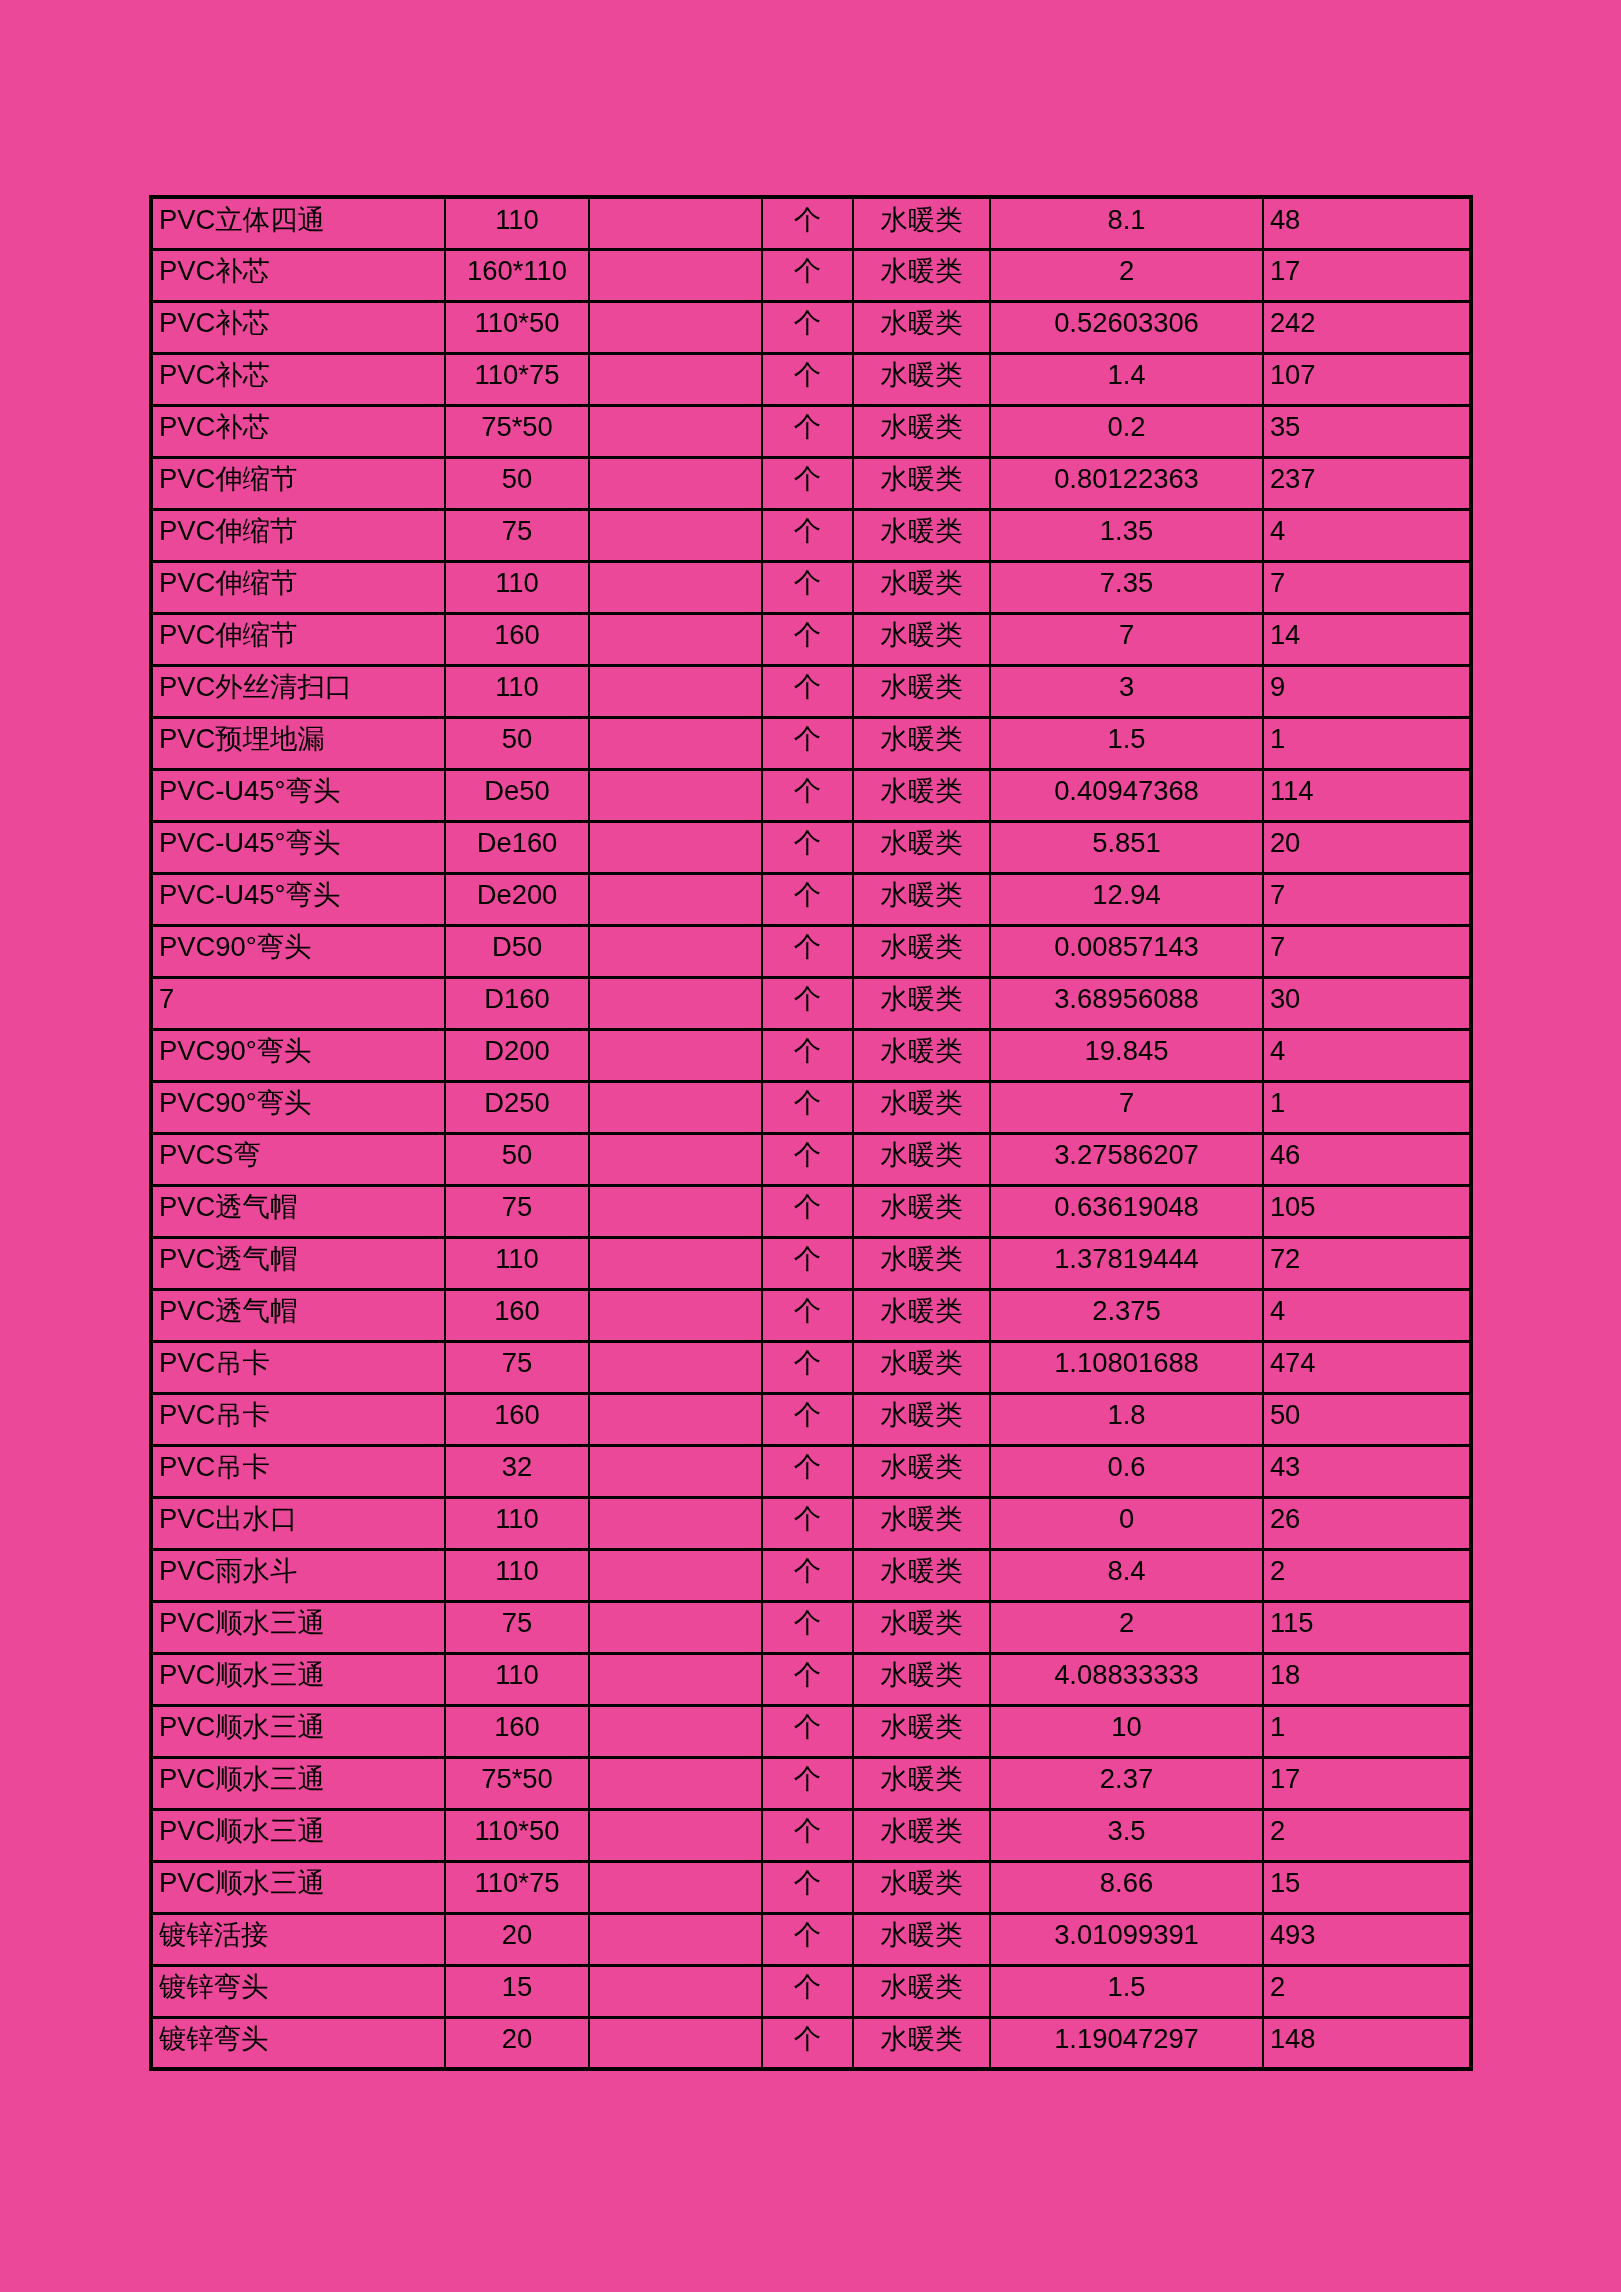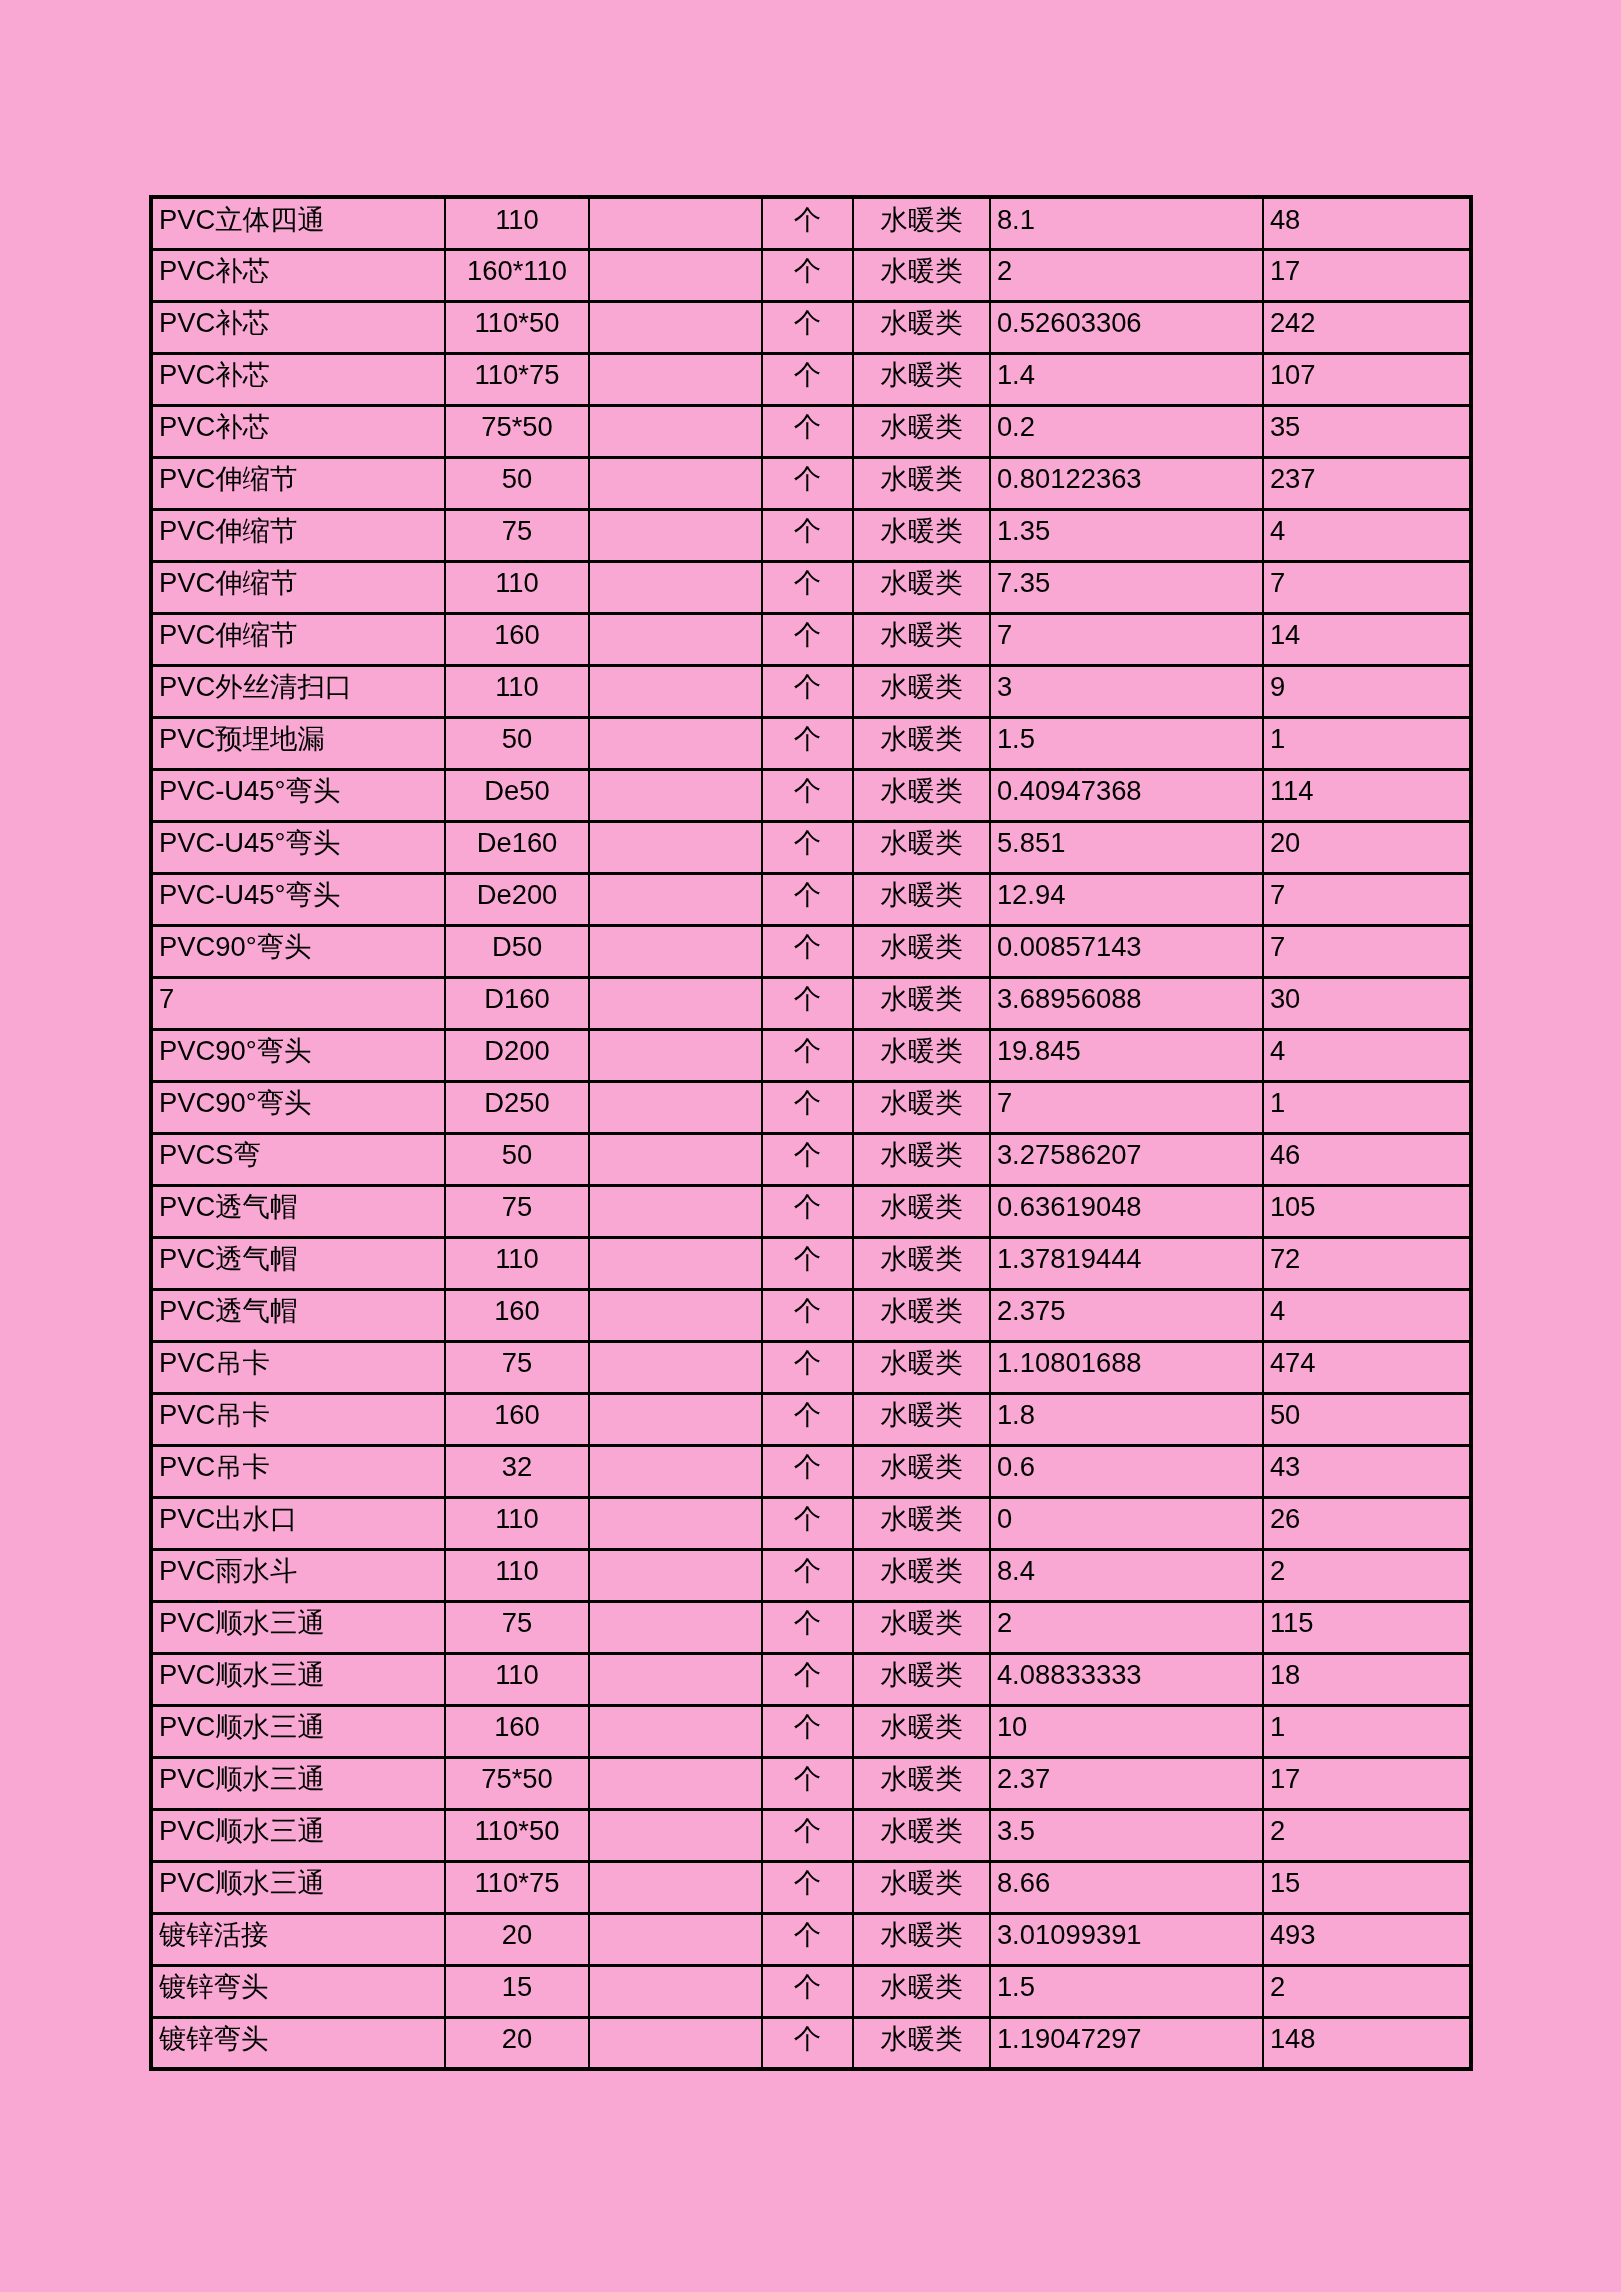--- a/index.html
+++ b/index.html
@@ -1,20 +1,20 @@
 <!DOCTYPE html>
 <html><head>
 <meta charset="utf-8">
 <style>
   html, body { margin: 0; padding: 0; background: #ffffff; }
   .page {
     position: relative;
     width: 1621px;
     height: 2293px;
-    background: #f9a8d4;
+    background: #ec4899;
     font-family: "Liberation Sans", "DejaVu Sans", sans-serif;
     color: #000000;
     overflow: hidden;
   }
   table.inv {
     position: absolute;
     left: 149px;
     top: 195px;
     width: 1321px;
     border-collapse: collapse;
@@ -32,21 +32,21 @@
     font-size: 27.4px;
     line-height: 31px;
     white-space: nowrap;
     overflow: hidden;
   }
   td.c0 { text-align: left;  padding-left: 7.8px; }
   td.c1 { text-align: center; }
   td.c2 { text-align: center; }
   td.c3 { text-align: center; }
   td.c4 { text-align: center; }
-  td.c5 { text-align: left; padding-right: 8.8px; }
+  td.c5 { text-align: center; padding-right: 8.8px; }
   td.c6 { text-align: left; padding-right: 8.8px; }
 </style>
 </head>
 <body>
 
 <div class="page">
   <table class="inv">
     <colgroup>
       <col style="width:294px">
       <col style="width:144px">

